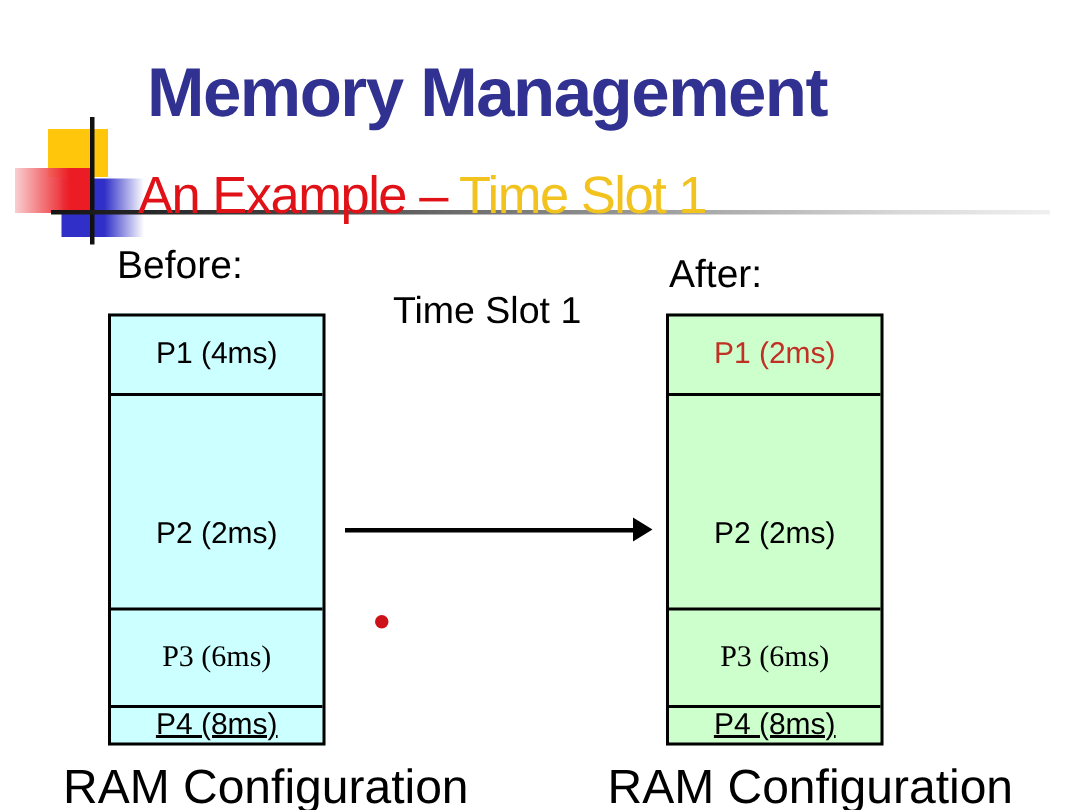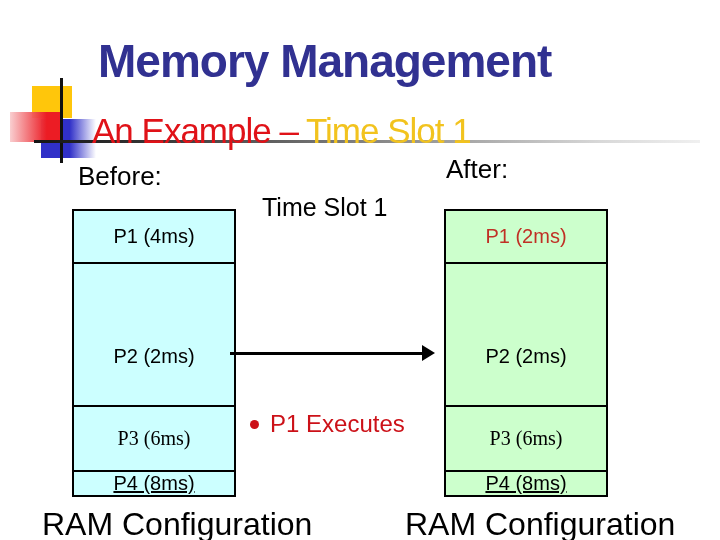--- a/index.html
+++ b/index.html
@@ -17,27 +17,27 @@
   .deco-vline{position:absolute;left:60px;top:78px;width:3px;height:85px;background:#111;}
   .title-rule{position:absolute;left:34px;top:140px;width:666px;height:3px;
     background:linear-gradient(to right,#141414 0%,#3a3a3a 20%,#8f8f8f 55%,#d8d8d8 85%,#f0f0f0 100%);}
   
   .slide-title{position:absolute;left:98px;top:36px;font-size:46px;line-height:1.1;
     letter-spacing:-1px;white-space:nowrap;font-weight:bold;}
   .slide-subtitle{position:absolute;left:92px;top:112px;font-size:35px;line-height:1.1;
     letter-spacing:-1px;white-space:nowrap;}
   
   .before-label{position:absolute;left:78px;top:161px;font-size:26px;color:#000;}
-  .after-label{position:absolute;left:446px;top:154px;font-size:26px;color:#000;}
+  .after-label{position:absolute;left:446px;top:167px;font-size:26px;color:#000;}
   .timeslot-heading{position:absolute;left:262px;top:193px;font-size:25px;color:#000;}
   .ram-caption{position:absolute;top:506px;font-size:32px;color:#000;white-space:nowrap;}
   .ram-caption.left{left:42px;}
   .ram-caption.right{left:405px;}
   
-  .ram-table{position:absolute;top:209px;width:164px;height:288px;box-sizing:border-box;
+  .ram-table{position:absolute;top:209px;width:145px;height:288px;box-sizing:border-box;
     border:2px solid #000;display:flex;flex-direction:column;}
   .ram-table.before-table{left:72px;}
   .ram-table.after-table{left:444px;}
   .ram-row{box-sizing:border-box;border-bottom:2px solid #000;
     display:flex;align-items:center;justify-content:center;
     font-size:20px;color:#000;}
   .ram-row:nth-child(1){height:54px;}
   .ram-row:nth-child(2){height:101px;margin-top:44px;}
   .ram-row:nth-child(3){height:67px;font-family:Liberation Serif, serif;}
   .ram-row:nth-child(4){flex:1;border-bottom:none;text-decoration:underline;}
@@ -83,17 +83,16 @@
   <div class="ram-row">P4 (8ms)</div>
 </div>
 
 <div class="transition-arrow">
   <div class="arrow-line"></div>
   <div class="arrow-head"></div>
 </div>
 
 <div class="execute-bullet">
   <span class="bullet-dot" style="background-color: rgb(204, 17, 24);"></span>
-  <span class="bullet-label" style="color: rgb(204, 17, 24);">P1 Executes</span>
 </div>
 
 <div class="ram-caption left">RAM Configuration</div>
 <div class="ram-caption right">RAM Configuration</div>
 
 </body></html>

